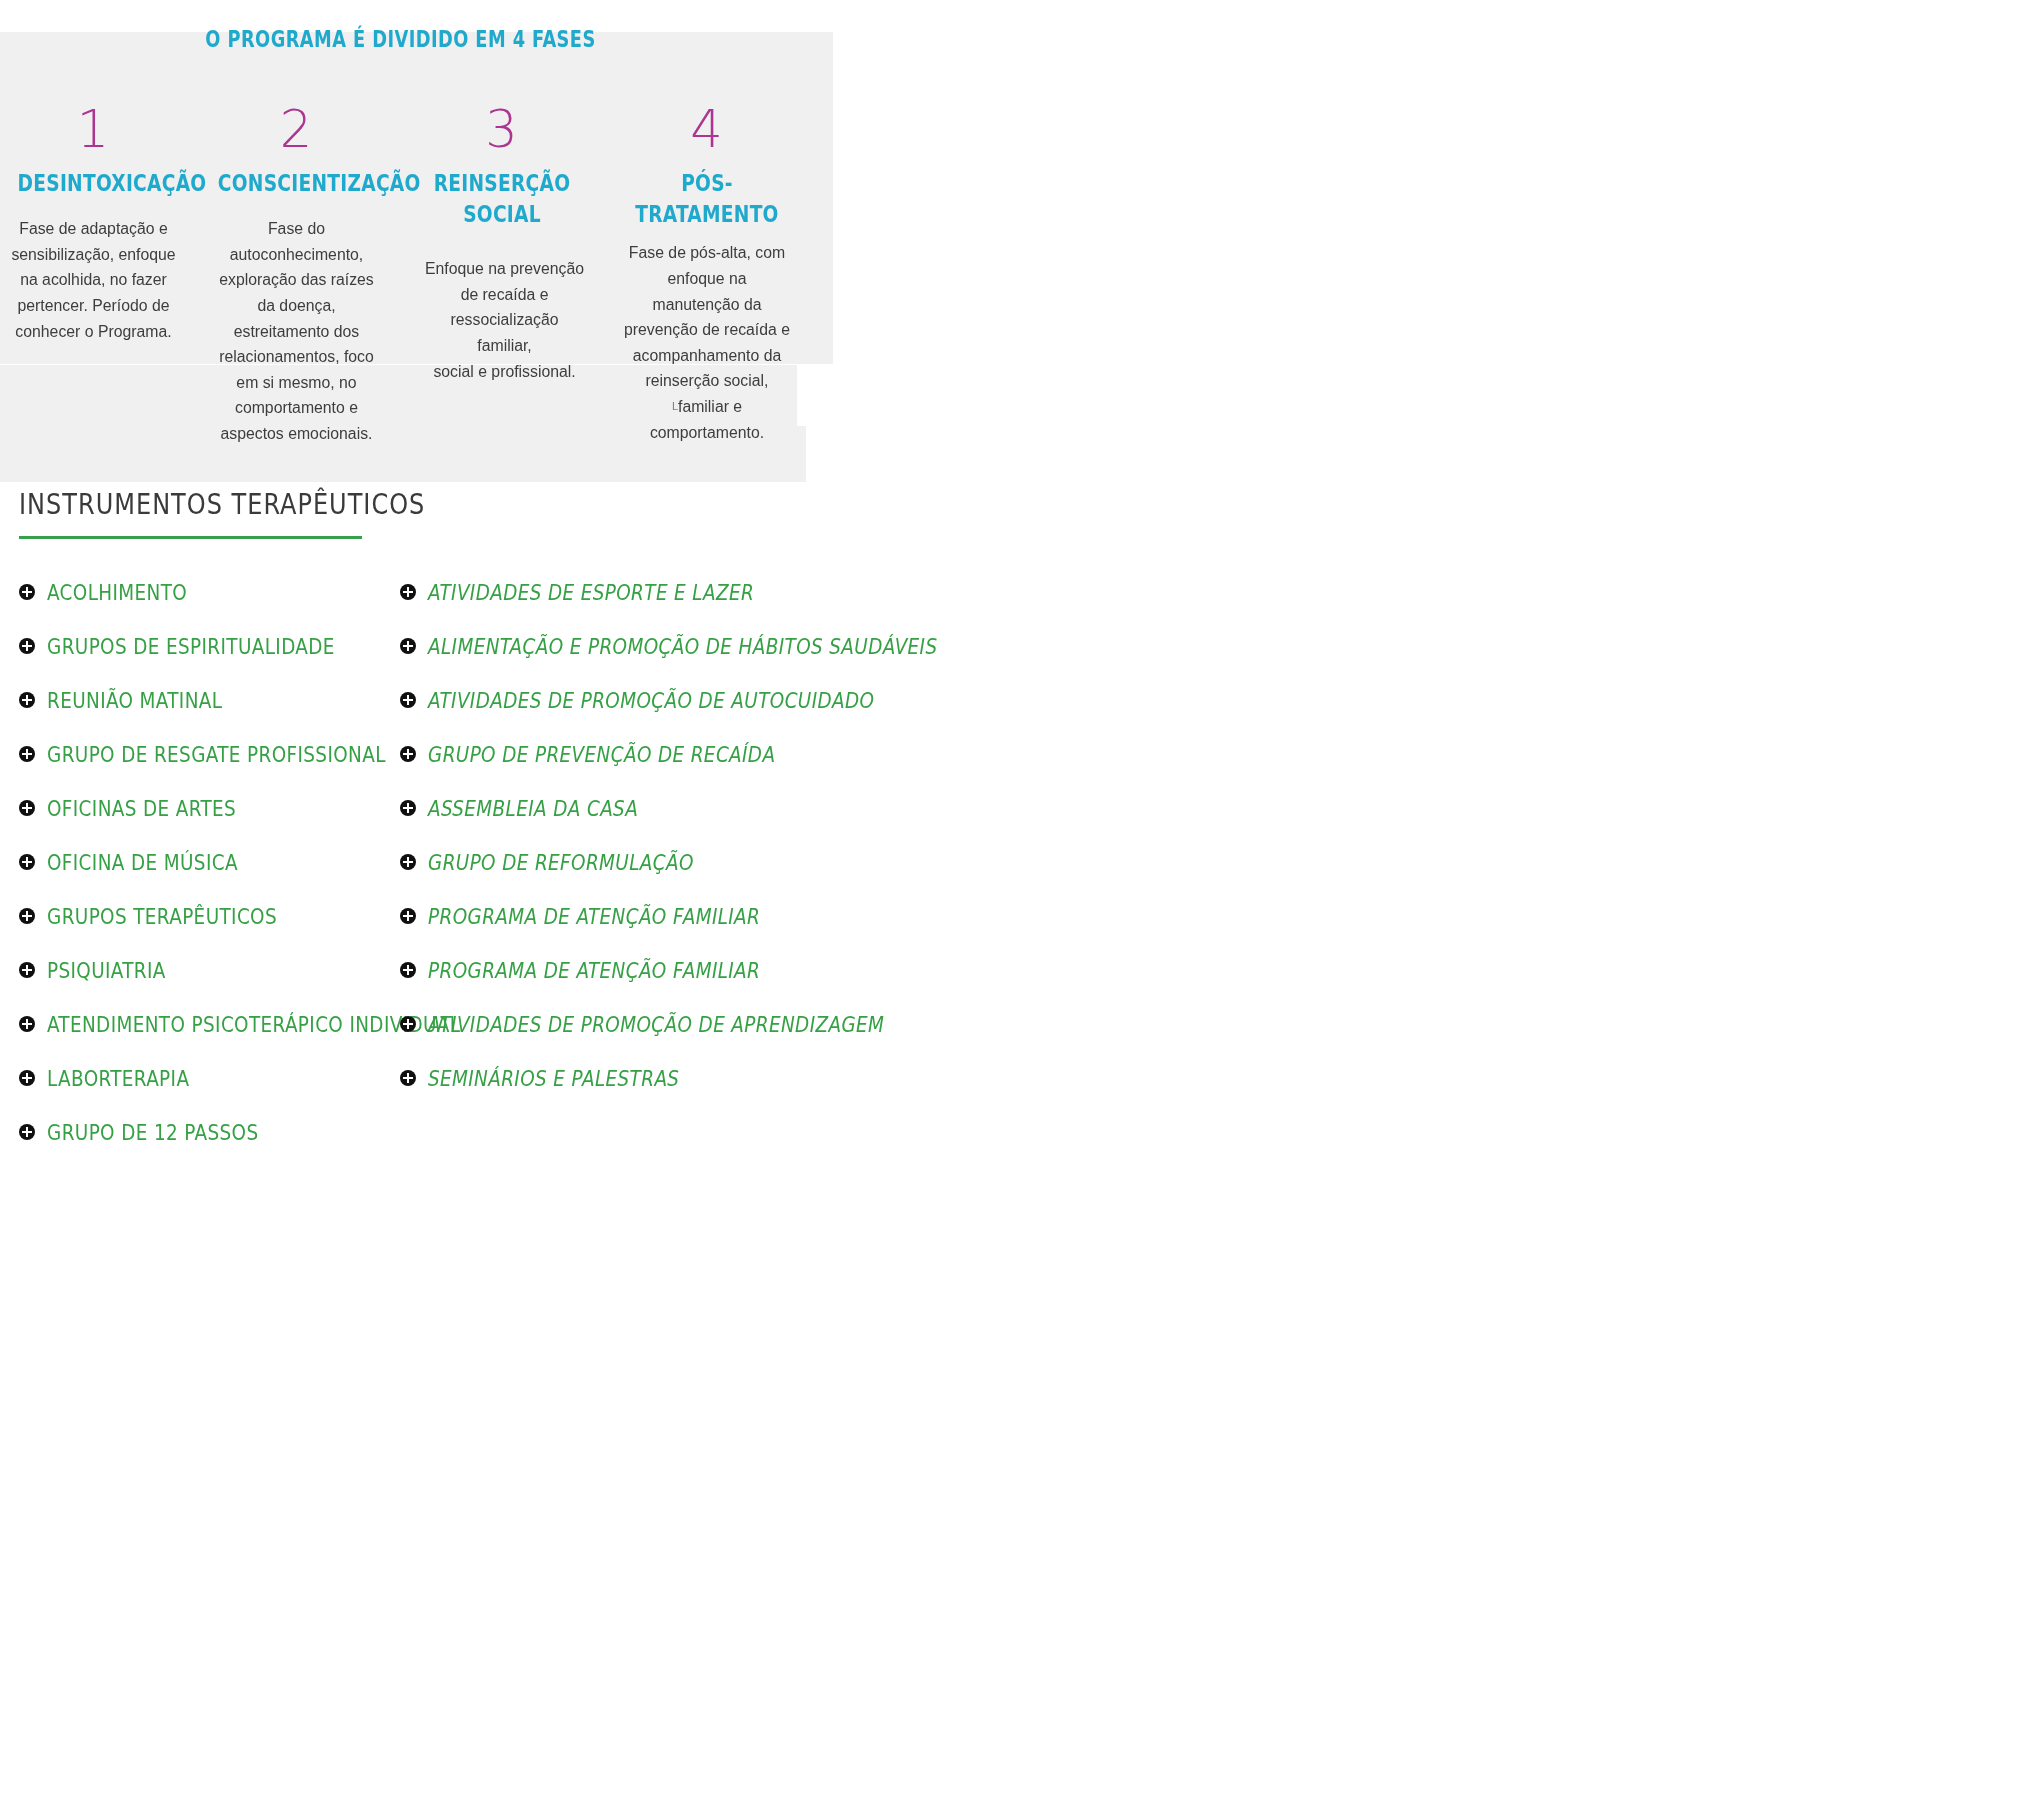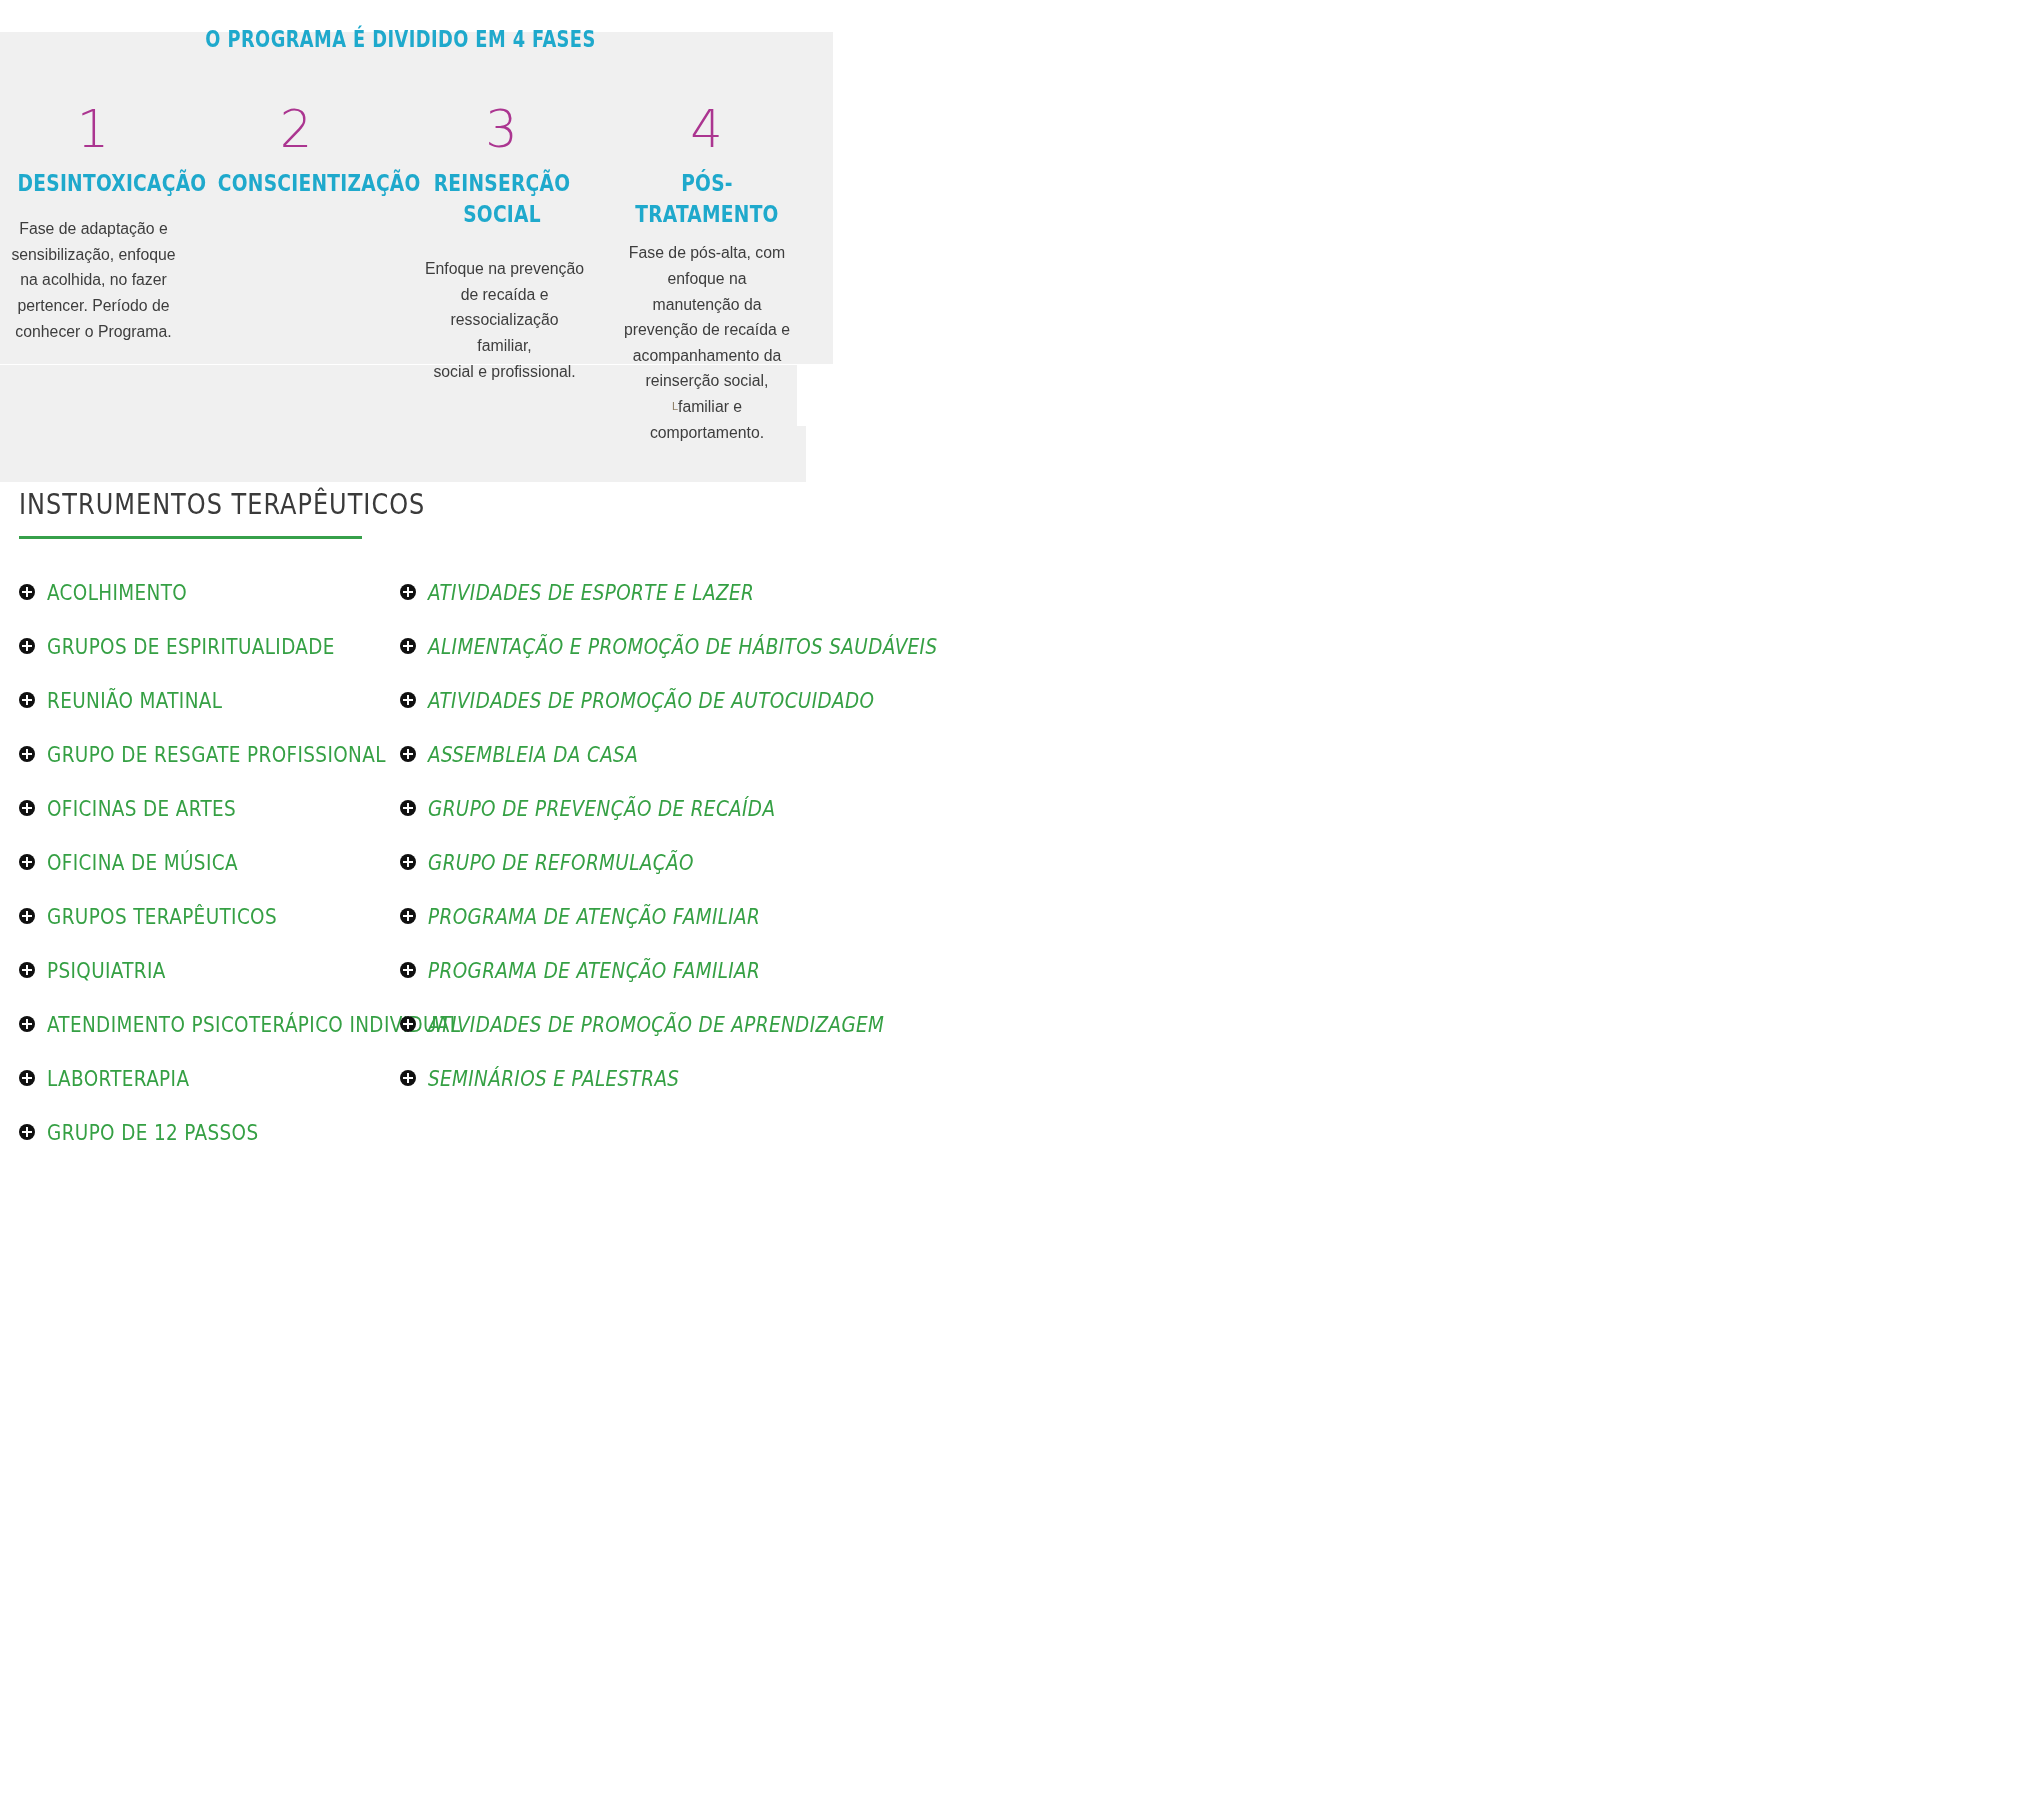--- a/index.html
+++ b/index.html
@@ -213,20 +213,21 @@
 
     <div class="phase-col p0">
       <div class="phase-number">1</div>
       <div class="phase-name">DESINTOXICAÇÃO</div>
       <div class="phase-desc">Fase de adaptação e sensibilização, enfoque na acolhida, no fazer pertencer. Período de conhecer o Programa.</div>
     </div>
 
     <div class="phase-col p1">
       <div class="phase-number">2</div>
       <div class="phase-name">CONSCIENTIZAÇÃO</div>
+      <div class="phase-desc">Fase do autoconhecimento, exploração das raízes da doença, estreitamento dos relacionamentos, foco em si mesmo, no comportamento e aspectos emocionais.</div>
     </div>
 
     <div class="phase-col p2">
       <div class="phase-number">3</div>
       <div class="phase-name">REINSERÇÃO SOCIAL</div>
       <div class="phase-desc">Enfoque na prevenção de recaída e ressocialização familiar,
 social e profissional.</div>
     </div>
 
     <div class="phase-col p3">
@@ -298,28 +299,28 @@
       <div class="instr-item">
         <span class="instr-bullet"></span>
         <span class="instr-label">ALIMENTAÇÃO E PROMOÇÃO DE HÁBITOS SAUDÁVEIS</span>
       </div>
       <div class="instr-item">
         <span class="instr-bullet"></span>
         <span class="instr-label">ATIVIDADES DE PROMOÇÃO DE AUTOCUIDADO</span>
       </div>
       <div class="instr-item">
         <span class="instr-bullet"></span>
+        <span class="instr-label">GRUPO DE PREVENÇÃO DE RECAÍDA</span>
+      </div>
+      <div class="instr-item">
+        <span class="instr-bullet"></span>
         <span class="instr-label">ASSEMBLEIA DA CASA</span>
       </div>
       <div class="instr-item">
         <span class="instr-bullet"></span>
-        <span class="instr-label">GRUPO DE PREVENÇÃO DE RECAÍDA</span>
-      </div>
-      <div class="instr-item">
-        <span class="instr-bullet"></span>
         <span class="instr-label">GRUPO DE REFORMULAÇÃO</span>
       </div>
       <div class="instr-item">
         <span class="instr-bullet"></span>
         <span class="instr-label">PROGRAMA DE ATENÇÃO FAMILIAR</span>
       </div>
       <div class="instr-item">
         <span class="instr-bullet"></span>
         <span class="instr-label">PROGRAMA DE ATENÇÃO FAMILIAR</span>
       </div>

